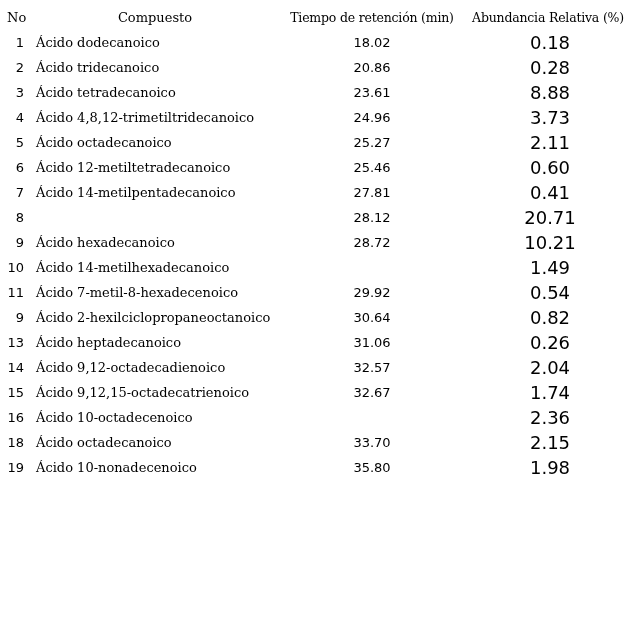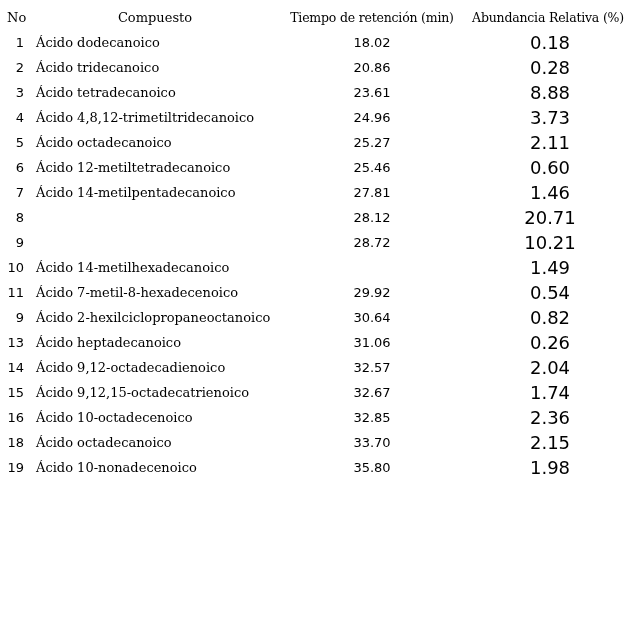--- a/index.html
+++ b/index.html
@@ -125,29 +125,30 @@
       <div class="row data">
     <span class="cell c-no">6</span>
     <span class="cell c-name">Ácido 12-metiltetradecanoico</span>
     <span class="cell c-time">25.46</span>
     <span class="cell c-abund">0.60</span>
   </div>
       <div class="row data">
     <span class="cell c-no">7</span>
     <span class="cell c-name">Ácido 14-metilpentadecanoico</span>
     <span class="cell c-time">27.81</span>
-    <span class="cell c-abund">1.46</span>
+    <span class="cell c-abund">0.41</span>
   </div>
       <div class="row data">
     <span class="cell c-no">8</span>
     <span class="cell c-time">28.12</span>
     <span class="cell c-abund">20.71</span>
   </div>
       <div class="row data">
     <span class="cell c-no">9</span>
+    <span class="cell c-name">Ácido hexadecanoico</span>
     <span class="cell c-time">28.72</span>
     <span class="cell c-abund">10.21</span>
   </div>
       <div class="row data">
     <span class="cell c-no">10</span>
     <span class="cell c-name">Ácido 14-metilhexadecanoico</span>
     <span class="cell c-abund">1.49</span>
   </div>
       <div class="row data">
     <span class="cell c-no">11</span>
@@ -175,21 +176,20 @@
   </div>
       <div class="row data">
     <span class="cell c-no">15</span>
     <span class="cell c-name">Ácido 9,12,15-octadecatrienoico</span>
     <span class="cell c-time">32.67</span>
     <span class="cell c-abund">1.74</span>
   </div>
       <div class="row data">
     <span class="cell c-no">16</span>
     <span class="cell c-name">Ácido 10-octadecenoico</span>
-    <span class="cell c-time">32.85</span>
     <span class="cell c-abund">2.36</span>
   </div>
       <div class="row data">
     <span class="cell c-no">18</span>
     <span class="cell c-name">Ácido octadecanoico</span>
     <span class="cell c-time">33.70</span>
     <span class="cell c-abund">2.15</span>
   </div>
       <div class="row data">
     <span class="cell c-no">19</span>

